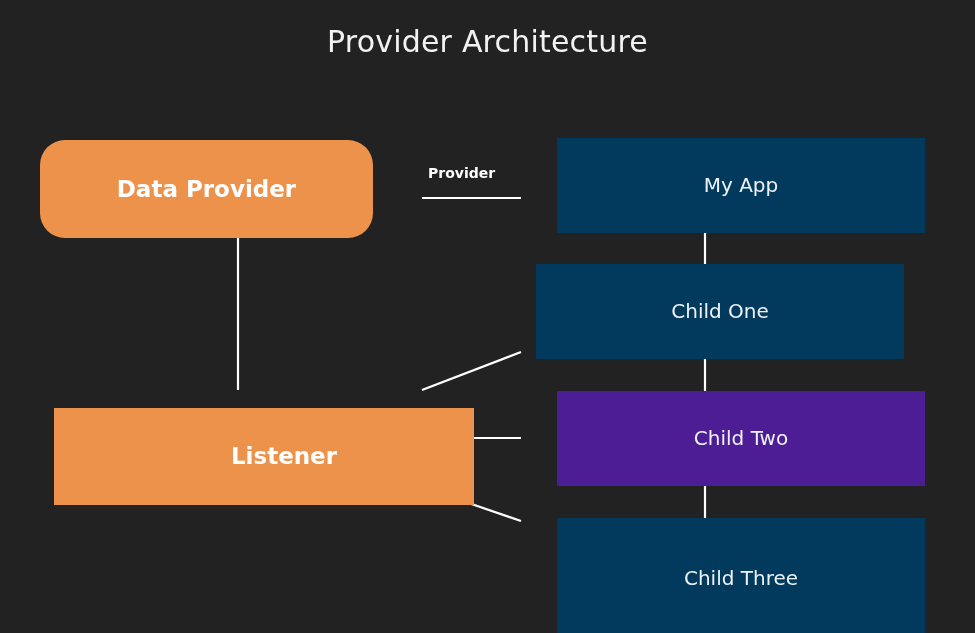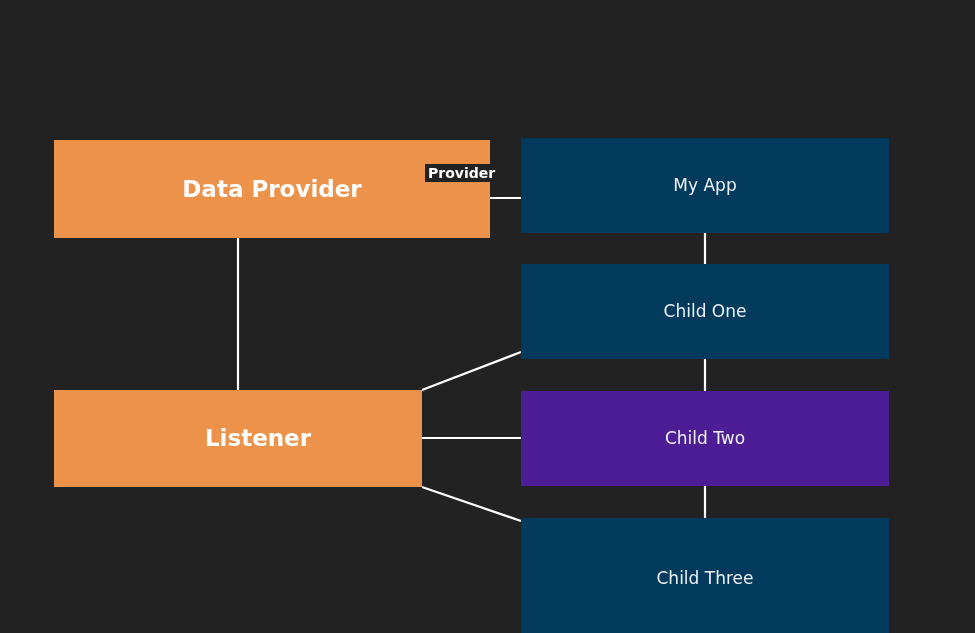--- a/index.html
+++ b/index.html
@@ -49,60 +49,62 @@
   .node-provider {
     background: #ED924A;
     color: #ffffff;
     font-weight: 700;
     font-size: 23px;
   }
   .node-child {
     background: #023A5E;
     color: #eef2f5;
     font-weight: 400;
-    font-size: 17px;
+    font-size: 20px;
+    margin-left: 36px;
   }
   .edge-label {
     position: absolute;
     color: #ffffff;
     font-size: 14px;
     font-weight: 700;
     background: #222222;
     padding: 1px 3px;
     white-space: nowrap;
   }
 </style>
 </head>
 <body>
 
 <div id="canvas">
 
+  <div class="diagram-title">Provider Architecture</div>
 
   <svg id="edge-layer" width="975" height="633" viewBox="0 0 975 633">
       <line x1="422" y1="198" x2="521" y2="198" stroke="#ffffff" stroke-width="2.2"></line>
       <line x1="238" y1="238" x2="238" y2="390" stroke="#ffffff" stroke-width="2.2"></line>
       <line x1="422" y1="390" x2="521" y2="352" stroke="#ffffff" stroke-width="2.2"></line>
       <line x1="422" y1="438" x2="521" y2="438" stroke="#ffffff" stroke-width="2.2"></line>
       <line x1="422" y1="487" x2="521" y2="521" stroke="#ffffff" stroke-width="2.2"></line>
       <line x1="705" y1="233" x2="705" y2="264" stroke="#ffffff" stroke-width="2.2"></line>
       <line x1="705" y1="359" x2="705" y2="391" stroke="#ffffff" stroke-width="2.2"></line>
       <line x1="705" y1="486" x2="705" y2="518" stroke="#ffffff" stroke-width="2.2"></line>
     </svg>
 
   <div id="node-layer">
-      <div class="node node-provider" style="left: 54px; top: 140px; width: 436px; height: 98px; background: rgb(237, 146, 74);">
+      <div class="node node-provider" style="left: 40px; top: 140px; width: 333px; height: 98px; background: rgb(237, 146, 74); border-radius: 25px;">
         <span>Data Provider</span>
       </div>
-      <div class="node node-provider" style="left: 54px; top: 390px; width: 368px; height: 97px; background: rgb(237, 146, 74); padding-left: 40px;">
+      <div class="node node-provider" style="left: 54px; top: 408px; width: 420px; height: 97px; background: rgb(237, 146, 74); padding-left: 40px;">
         <span>Listener</span>
       </div>
       <div class="node node-child" style="left: 521px; top: 138px; width: 368px; height: 95px; background: rgb(2, 58, 94);">
         <span>My App</span>
       </div>
-      <div class="node node-child" style="left: 521px; top: 264px; width: 368px; height: 95px; background: rgb(2, 58, 94);">
+      <div class="node node-child" style="left: 500px; top: 264px; width: 368px; height: 95px; background: rgb(2, 58, 94);">
         <span>Child One</span>
       </div>
       <div class="node node-child" style="left: 521px; top: 391px; width: 368px; height: 95px; background: #4c1d95;">
         <span>Child Two</span>
       </div>
       <div class="node node-child" style="left: 521px; top: 518px; width: 368px; height: 121px; background: rgb(2, 58, 94);">
         <span>Child Three</span>
       </div>
     </div>
 

